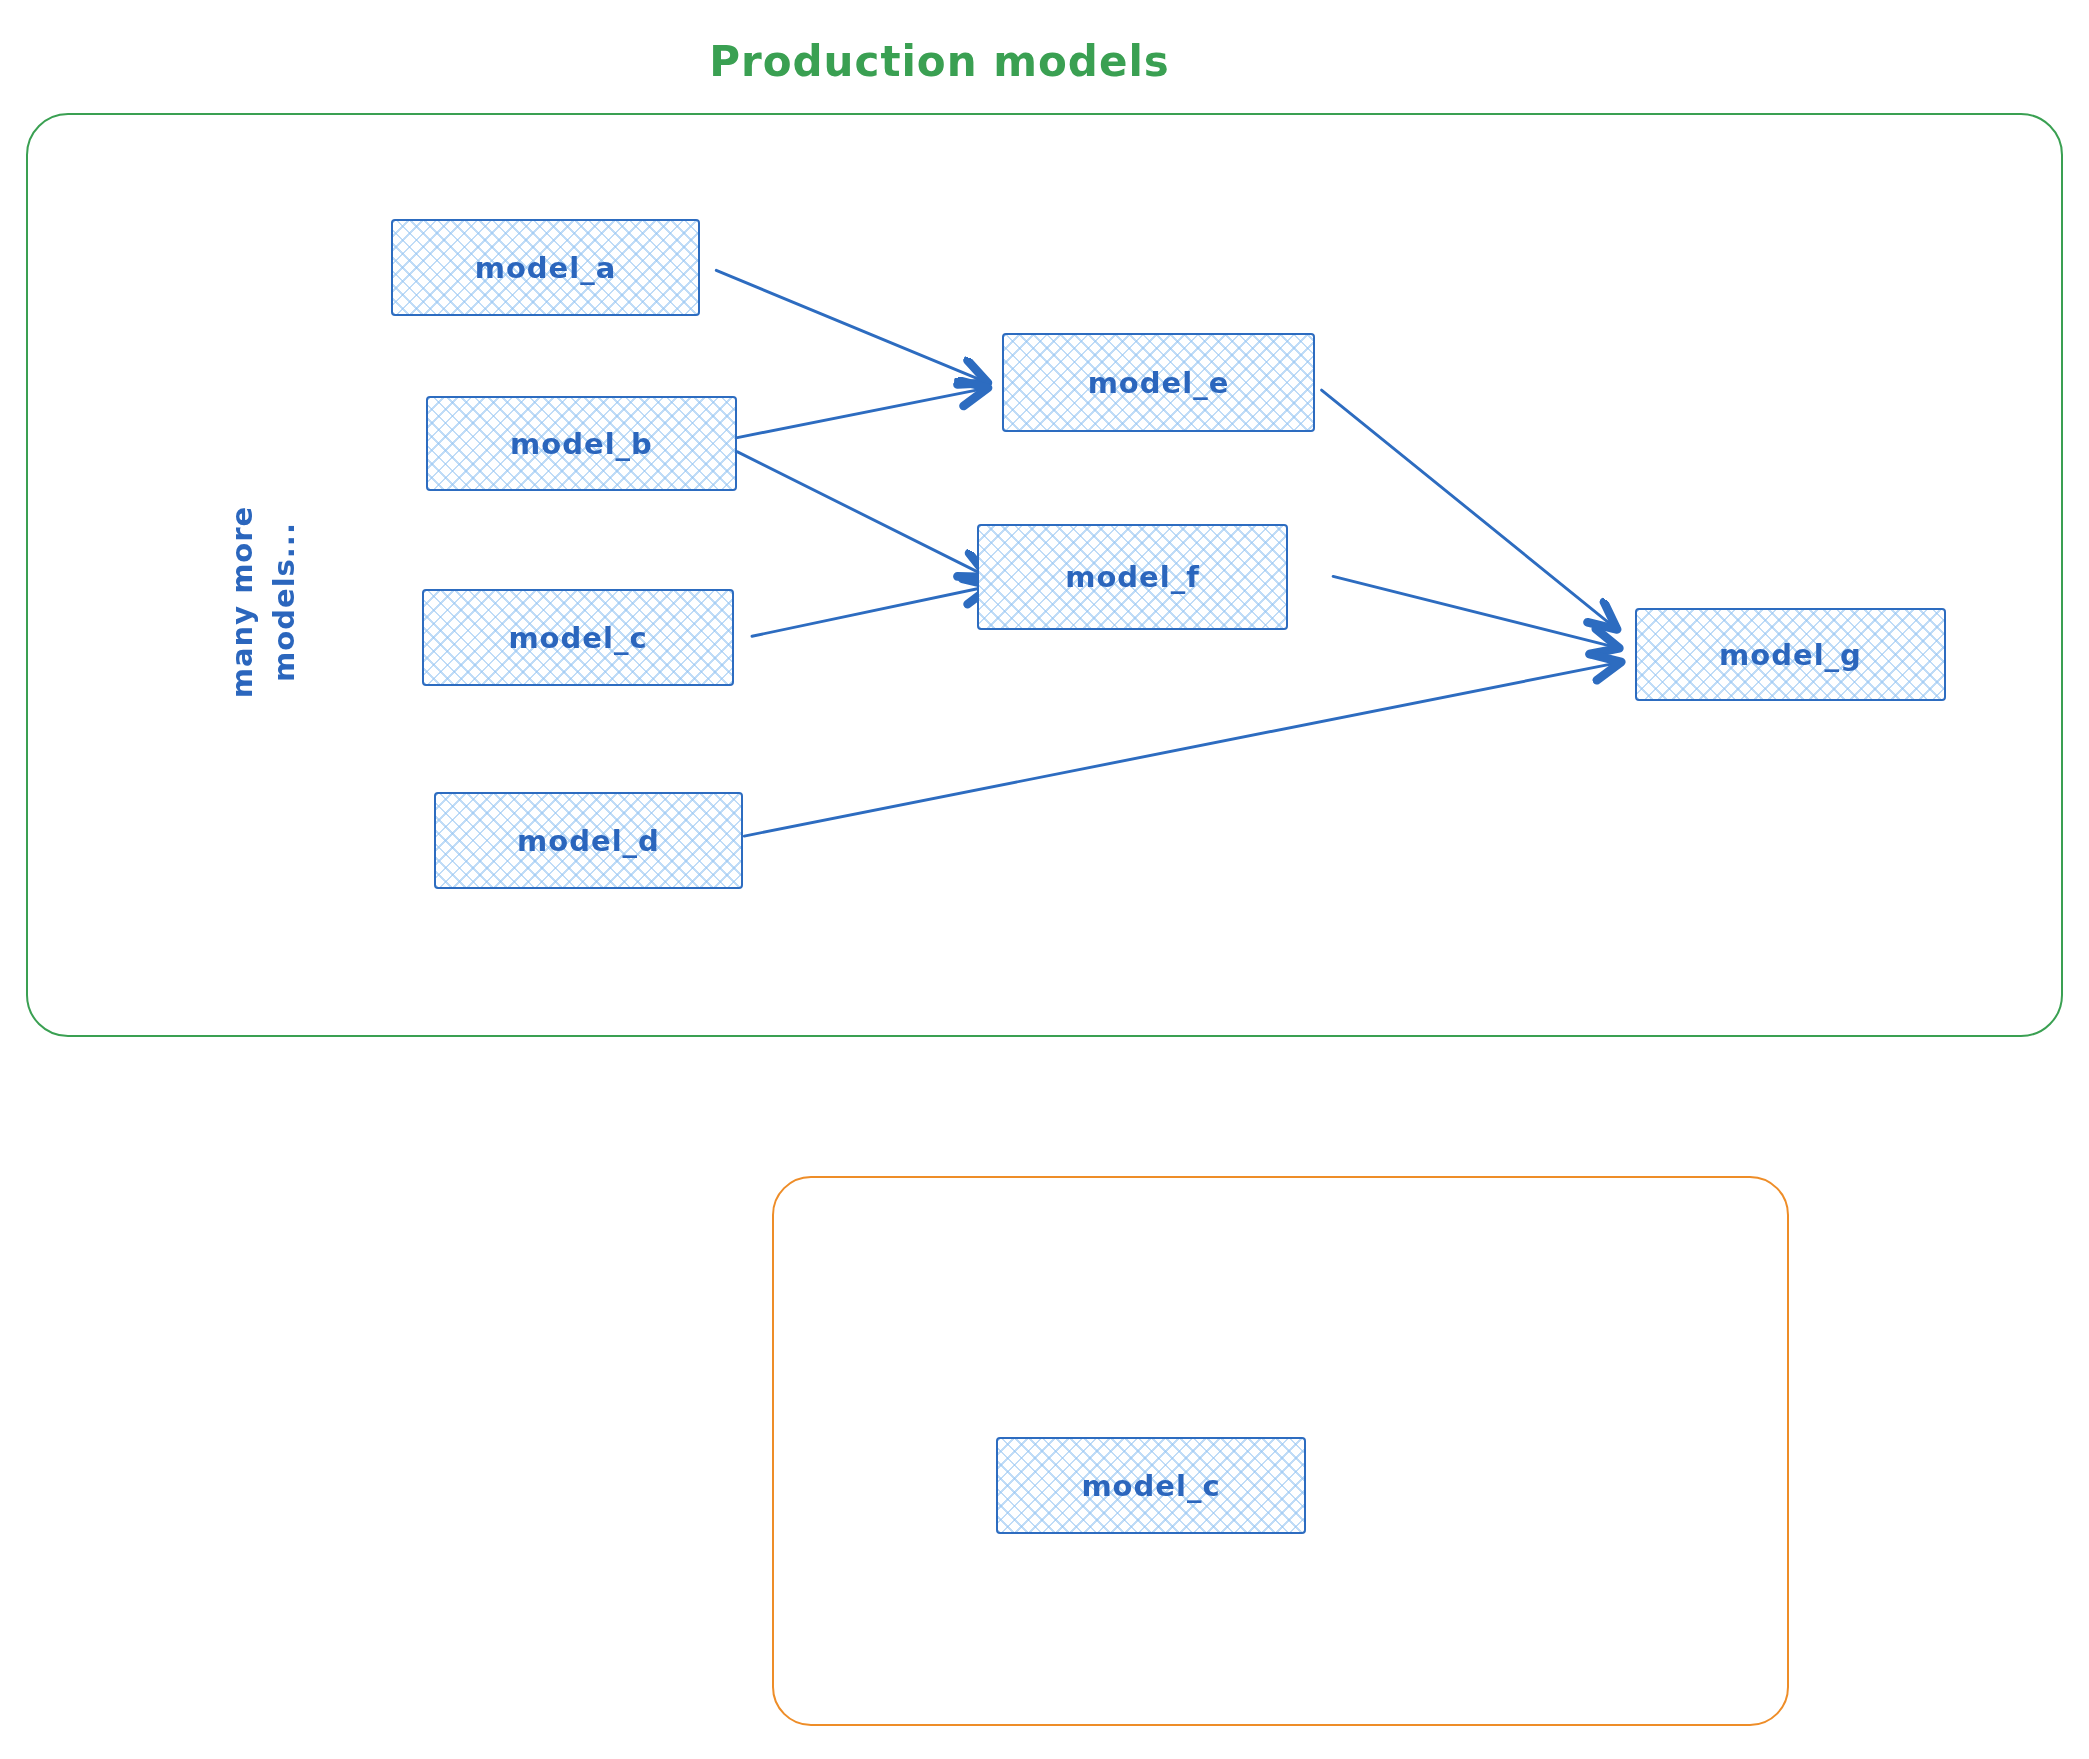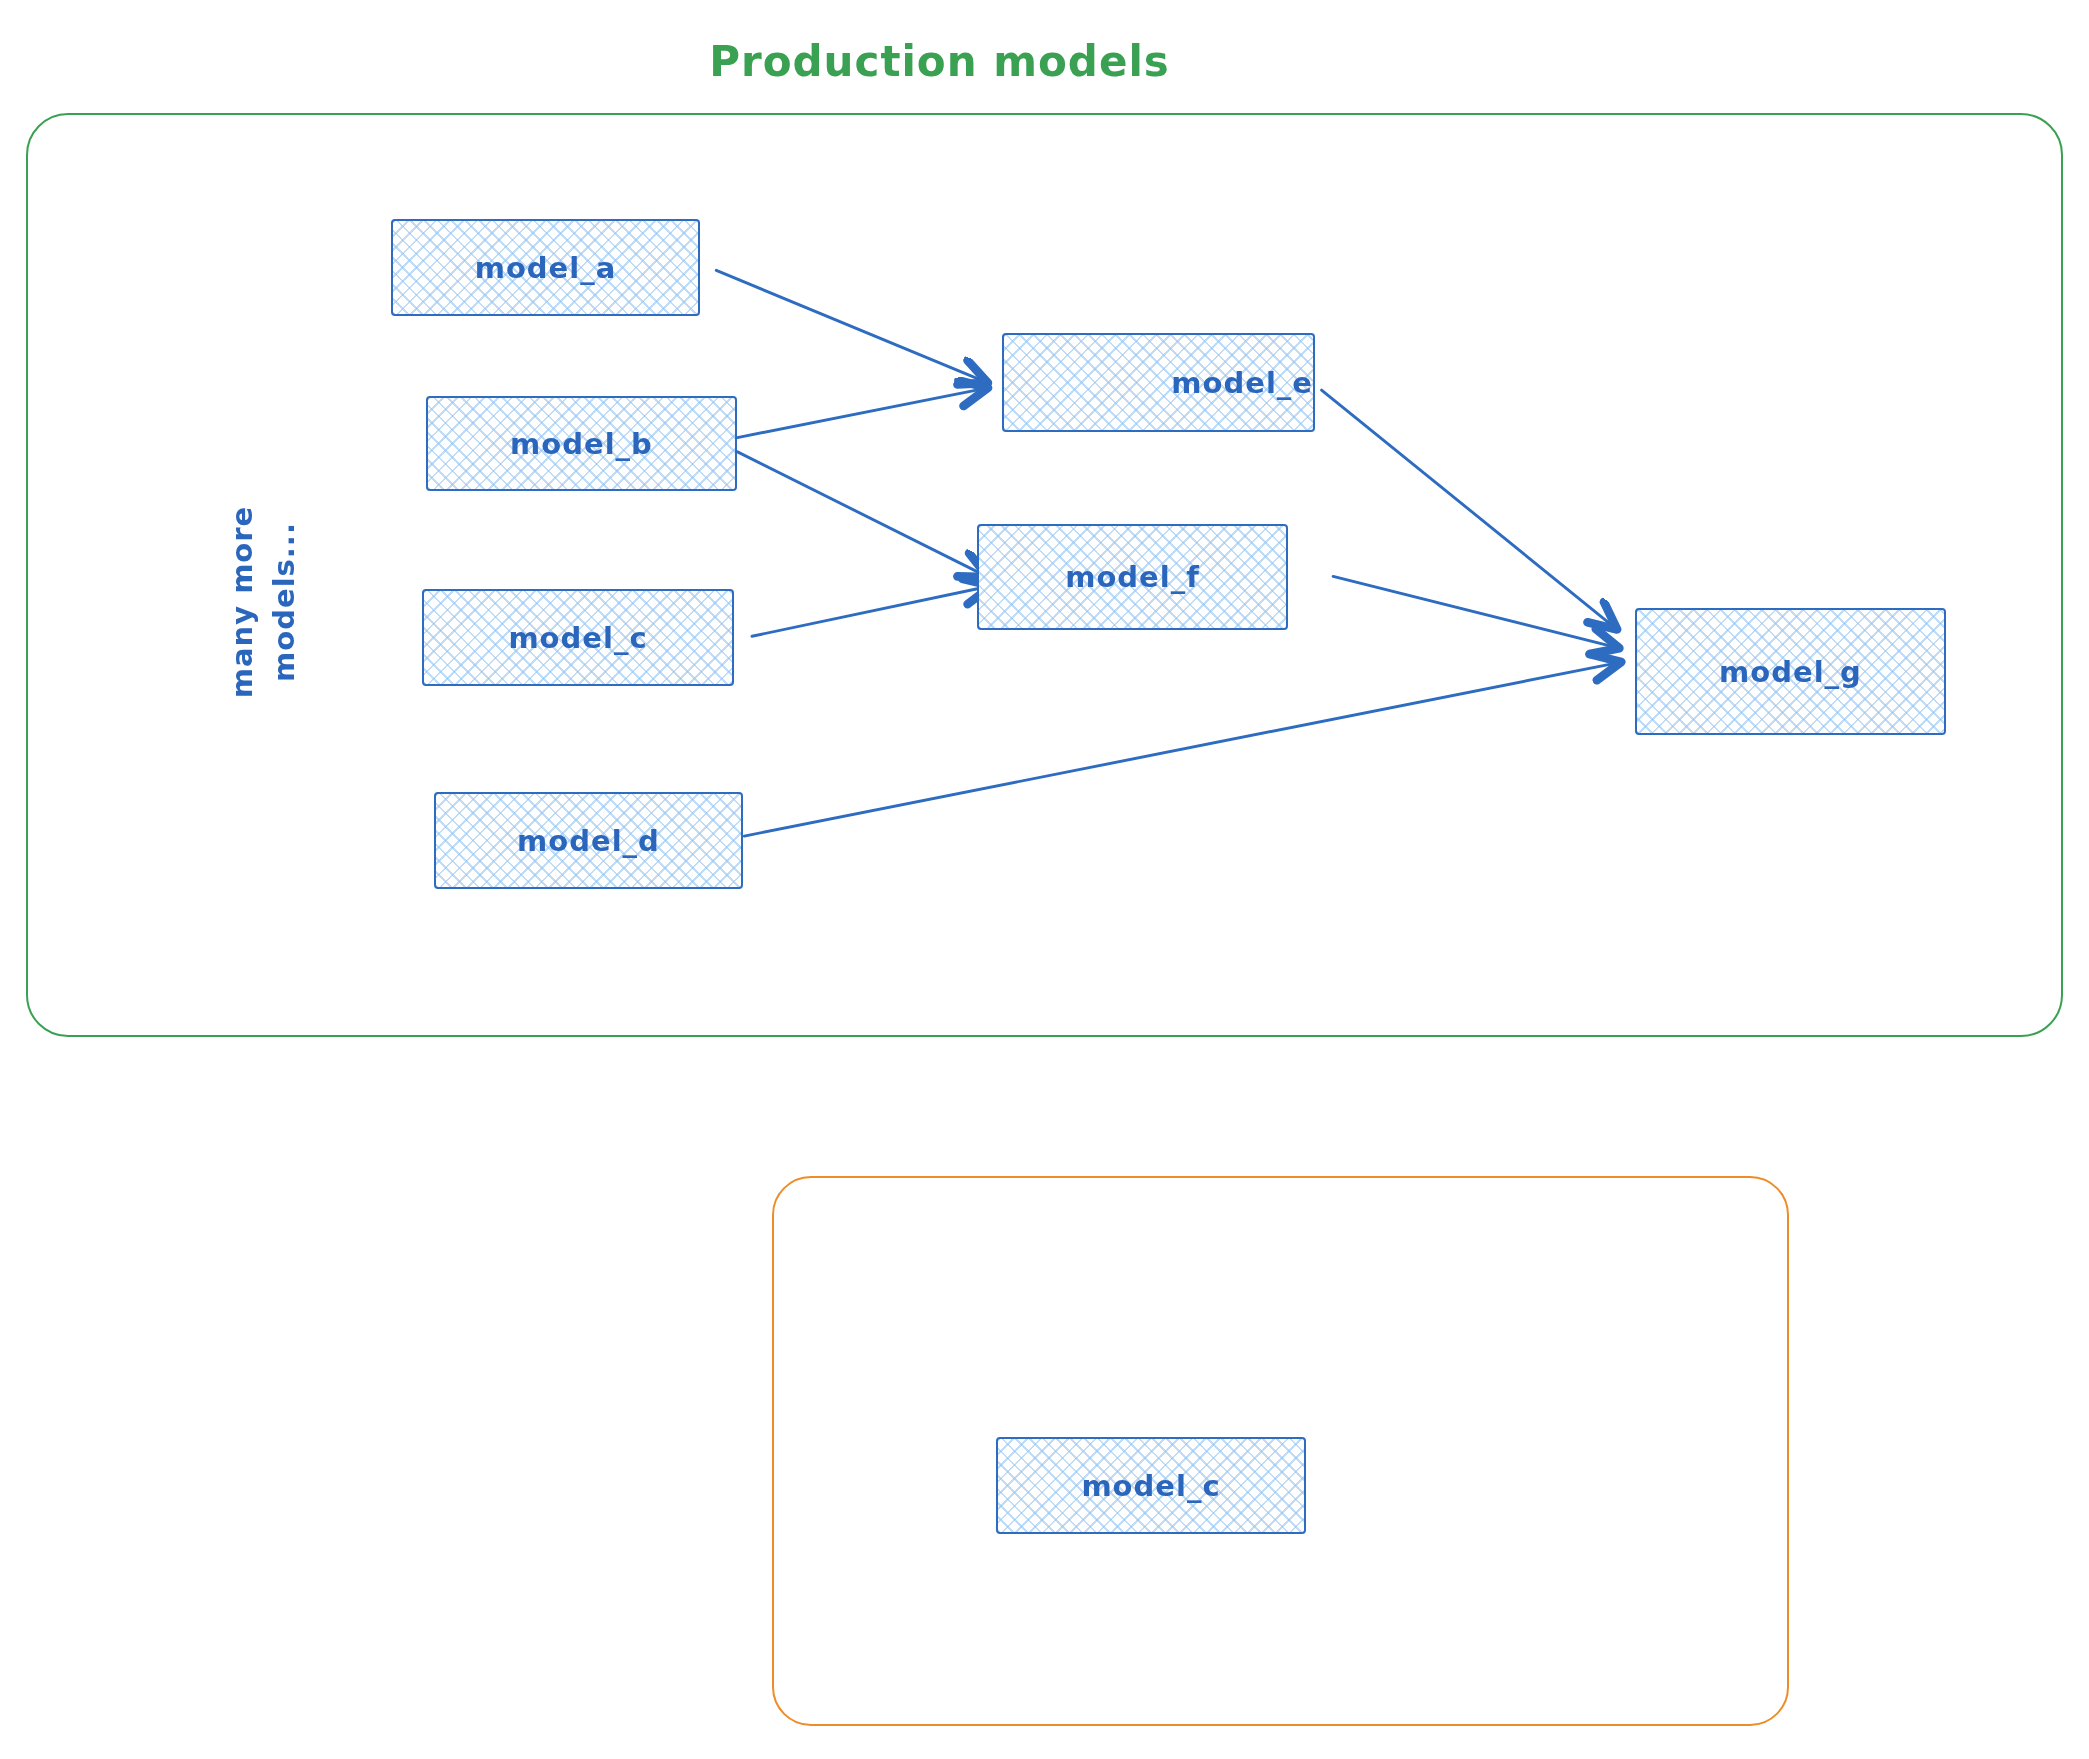--- a/index.html
+++ b/index.html
@@ -34,23 +34,23 @@
     background:
       repeating-linear-gradient(45deg,  rgba(150,197,242,0.60) 0 1.9px, transparent 1.9px 9.7px),
       repeating-linear-gradient(135deg, rgba(150,197,242,0.60) 0 1.9px, transparent 1.9px 9.7px),
       #ffffff;
     box-sizing:border-box;
   }
   .node-a{left:391px;top:219px;width:309px;height:97px;}
   .node-b{left:426px;top:396px;width:311px;height:95px;}
   .node-c{left:422px;top:589px;width:312px;height:97px;}
   .node-d{left:434px;top:792px;width:309px;height:97px;}
-  .node-e{left:1002px;top:333px;width:313px;height:99px;justify-content:flex-end;}
+  .node-e{left:1002px;top:333px;width:313px;height:99px;}
   .node-f{left:977px;top:524px;width:311px;height:106px;}
-  .node-g{left:1635px;top:608px;width:311px;height:127px;}
+  .node-g{left:1635px;top:608px;width:311px;height:93px;}
   .node-dev-c{left:996px;top:1437px;width:310px;height:97px;}
 
   .side-label{
     position:absolute;left:87px;top:581px;width:309px;height:42px;
     line-height:42px;text-align:center;
     color:#2b66bd;font-size:29px;font-weight:600;letter-spacing:1px;
     transform:rotate(-90deg);
   }
 
   svg.arrows{position:absolute;inset:0;pointer-events:none;}

